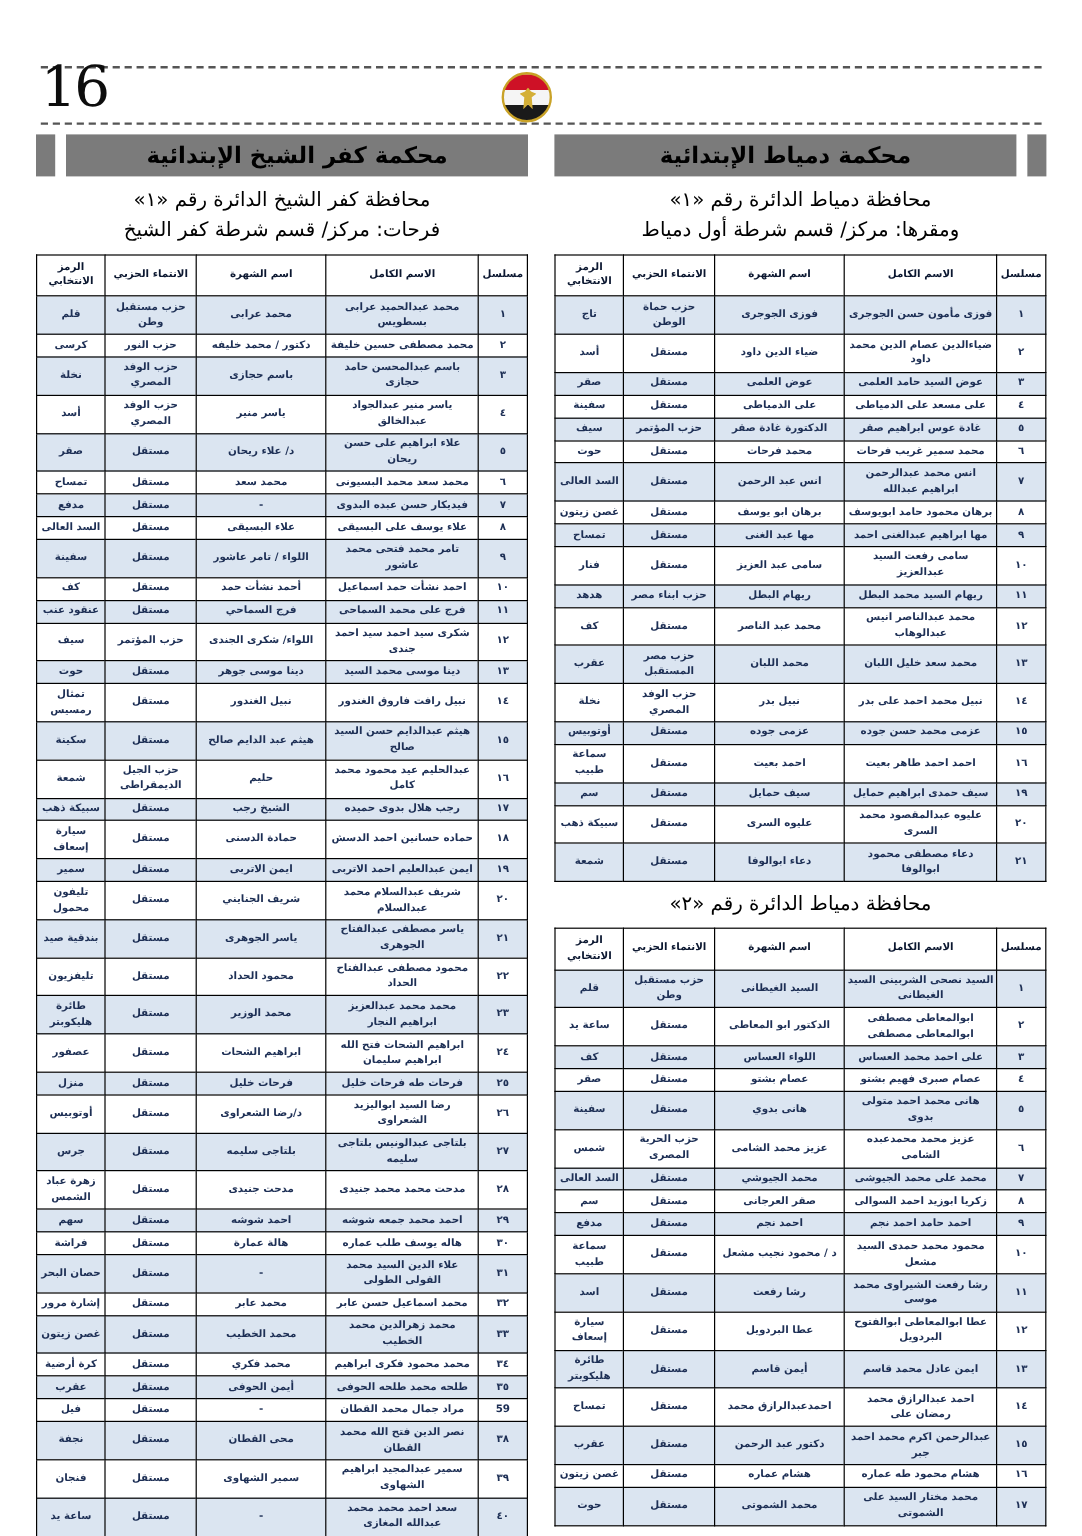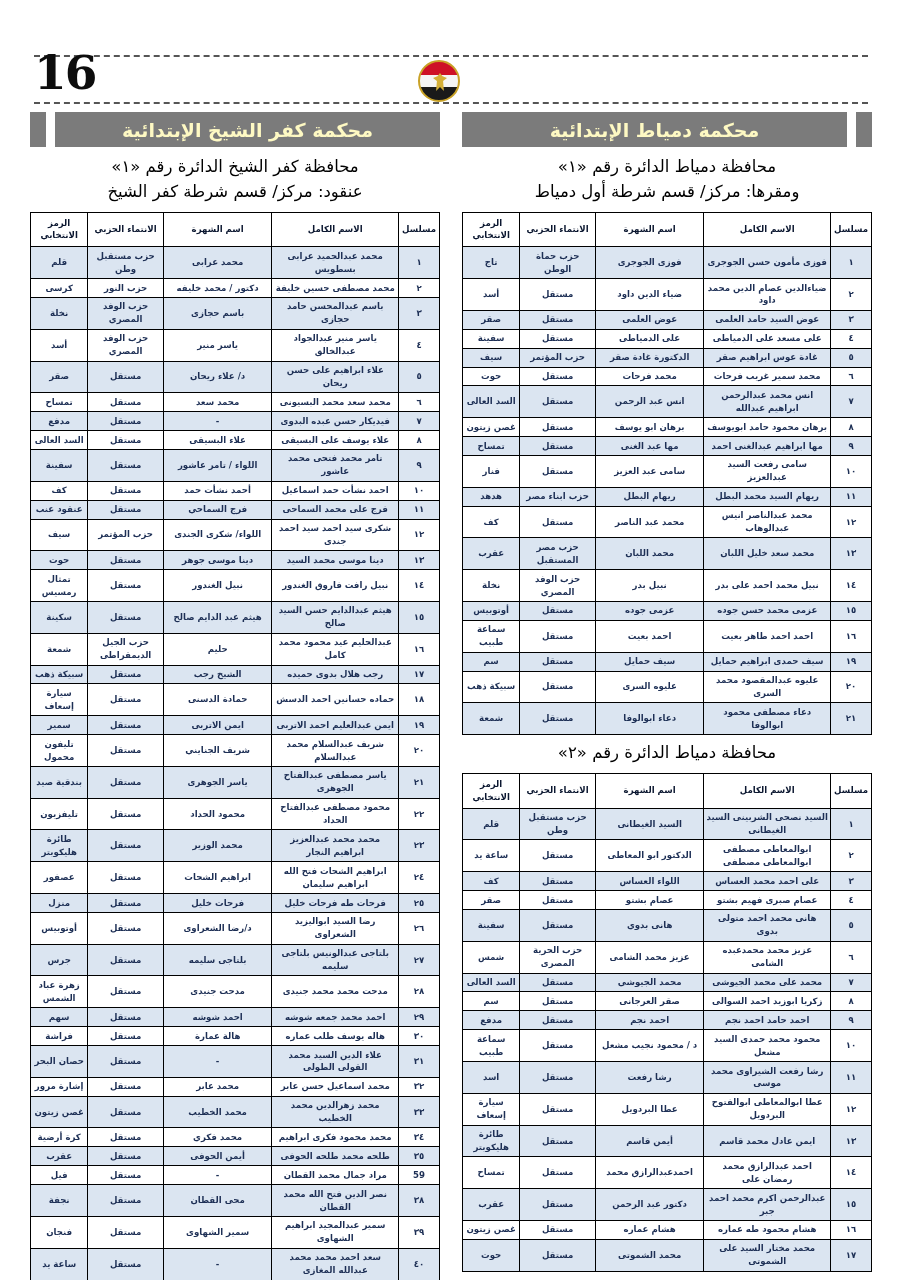--- a/index.html
+++ b/index.html
@@ -11,41 +11,41 @@
     direction:rtl;
   }
   
   .topbar {
     position:absolute; top:55px; left:34px; right:34px; height:49px;
     border-top:2px dashed #555; border-bottom:2px dashed #555;
   }
   .page-number {
     position:absolute; top:-10px; left:0;
     font-family:"DejaVu Serif","Liberation Serif",serif;
-    font-size:47px; font-weight:bold; color:#0d0d0d; letter-spacing:-2px;
+    font-size:47px; font-weight:normal; color:#0d0d0d; letter-spacing:-2px;
     line-height:1.1;
   }
   .logo {
     position:absolute; top:3px; right:408px;
     width:42px; height:42px; border-radius:50%;
     border:2px solid #c9a227; overflow:hidden;
     background:linear-gradient(180deg,#ce1126 0 34%,#f5f5f5 34% 67%,#1a1a1a 67% 100%);
   }
   .logo::after {
     content:""; position:absolute; left:13px; top:11px; width:14px; height:18px;
     background:#d4af37;
     clip-path:polygon(50% 0,68% 18%,100% 28%,72% 45%,78% 100%,50% 78%,22% 100%,28% 45%,0 28%,32% 18%);
   }
   
   .col { position:absolute; top:112px; width:410px; }
   .col-right { right:30px; }   
   .col-left  { right:462px; }  
   .banner { display:flex; height:35px; margin-bottom:8px; }
   .banner-bar {
-    flex:1; background:#7b7b7b; color:#fef9c3;
+    flex:1; background:#7b7b7b; color:#000000;
     display:flex; align-items:center; justify-content:center;
     font-size:19px; font-weight:bold;
   }
   .banner-notch { width:16px; background:#7b7b7b; }
   .banner .gap { width:9px; background:#fff; }
   .section-title {
     text-align:center; font-weight:normal; color:#000;
     font-size:16.5px; line-height:1.5; margin:6px 0 7px;
   }
   
@@ -384,21 +384,21 @@
 
   <div class="col col-left">
     <div class="banner">
       <div class="banner-bar">محكمة كفر الشيخ الإبتدائية</div>
       <span class="gap"></span>
       <span class="banner-notch"></span>
     </div>
 
     <div class="section-title">
       <div>محافظة كفر الشيخ الدائرة رقم «١»</div>
-      <div>عنقود: مركز/ قسم شرطة كفر الشيخ</div>
+      <div>فرحات: مركز/ قسم شرطة كفر الشيخ</div>
     </div>
     <table class="cand">
       <colgroup>
           <col class="c-serial">
           <col class="c-full">
           <col class="c-famous">
           <col class="c-party">
           <col class="c-symbol">
         </colgroup>
       <thead>

